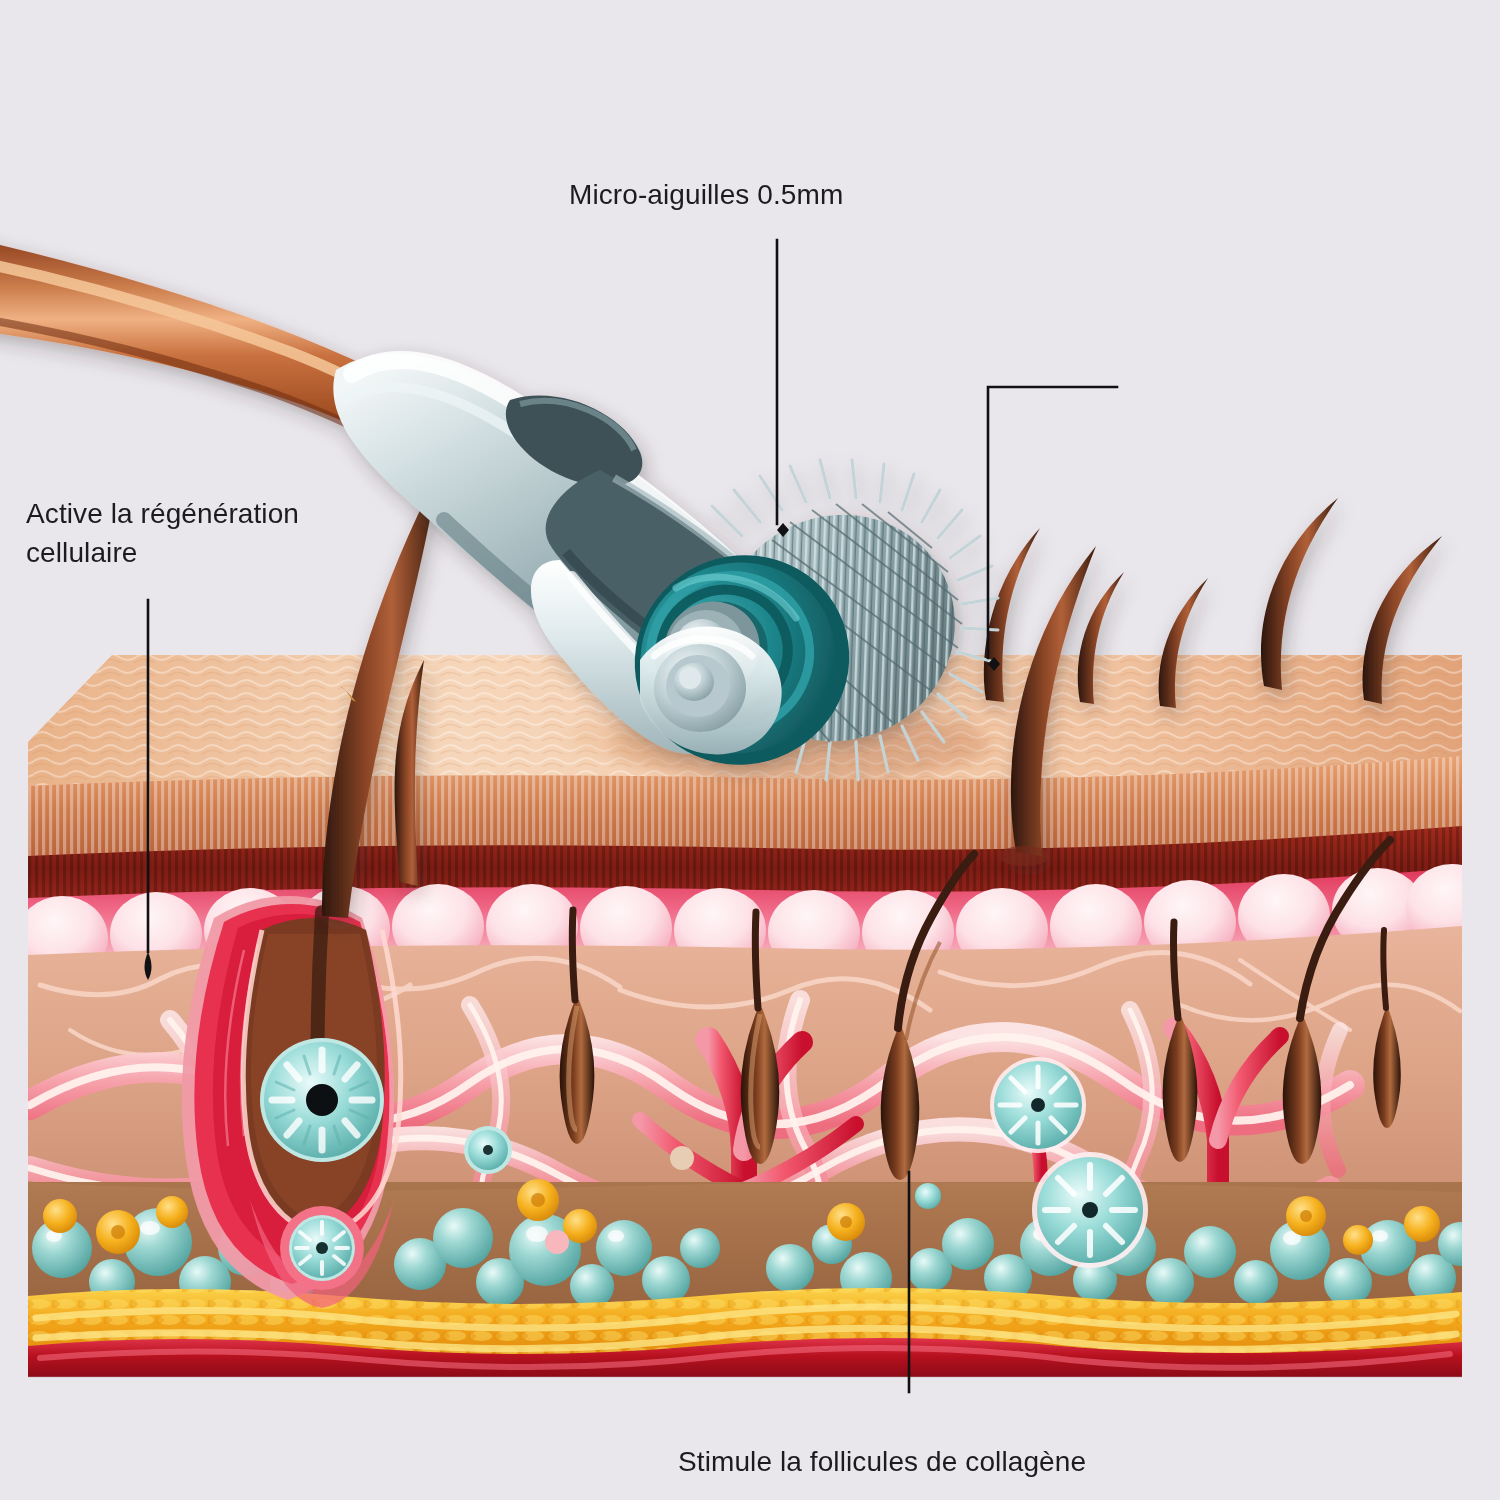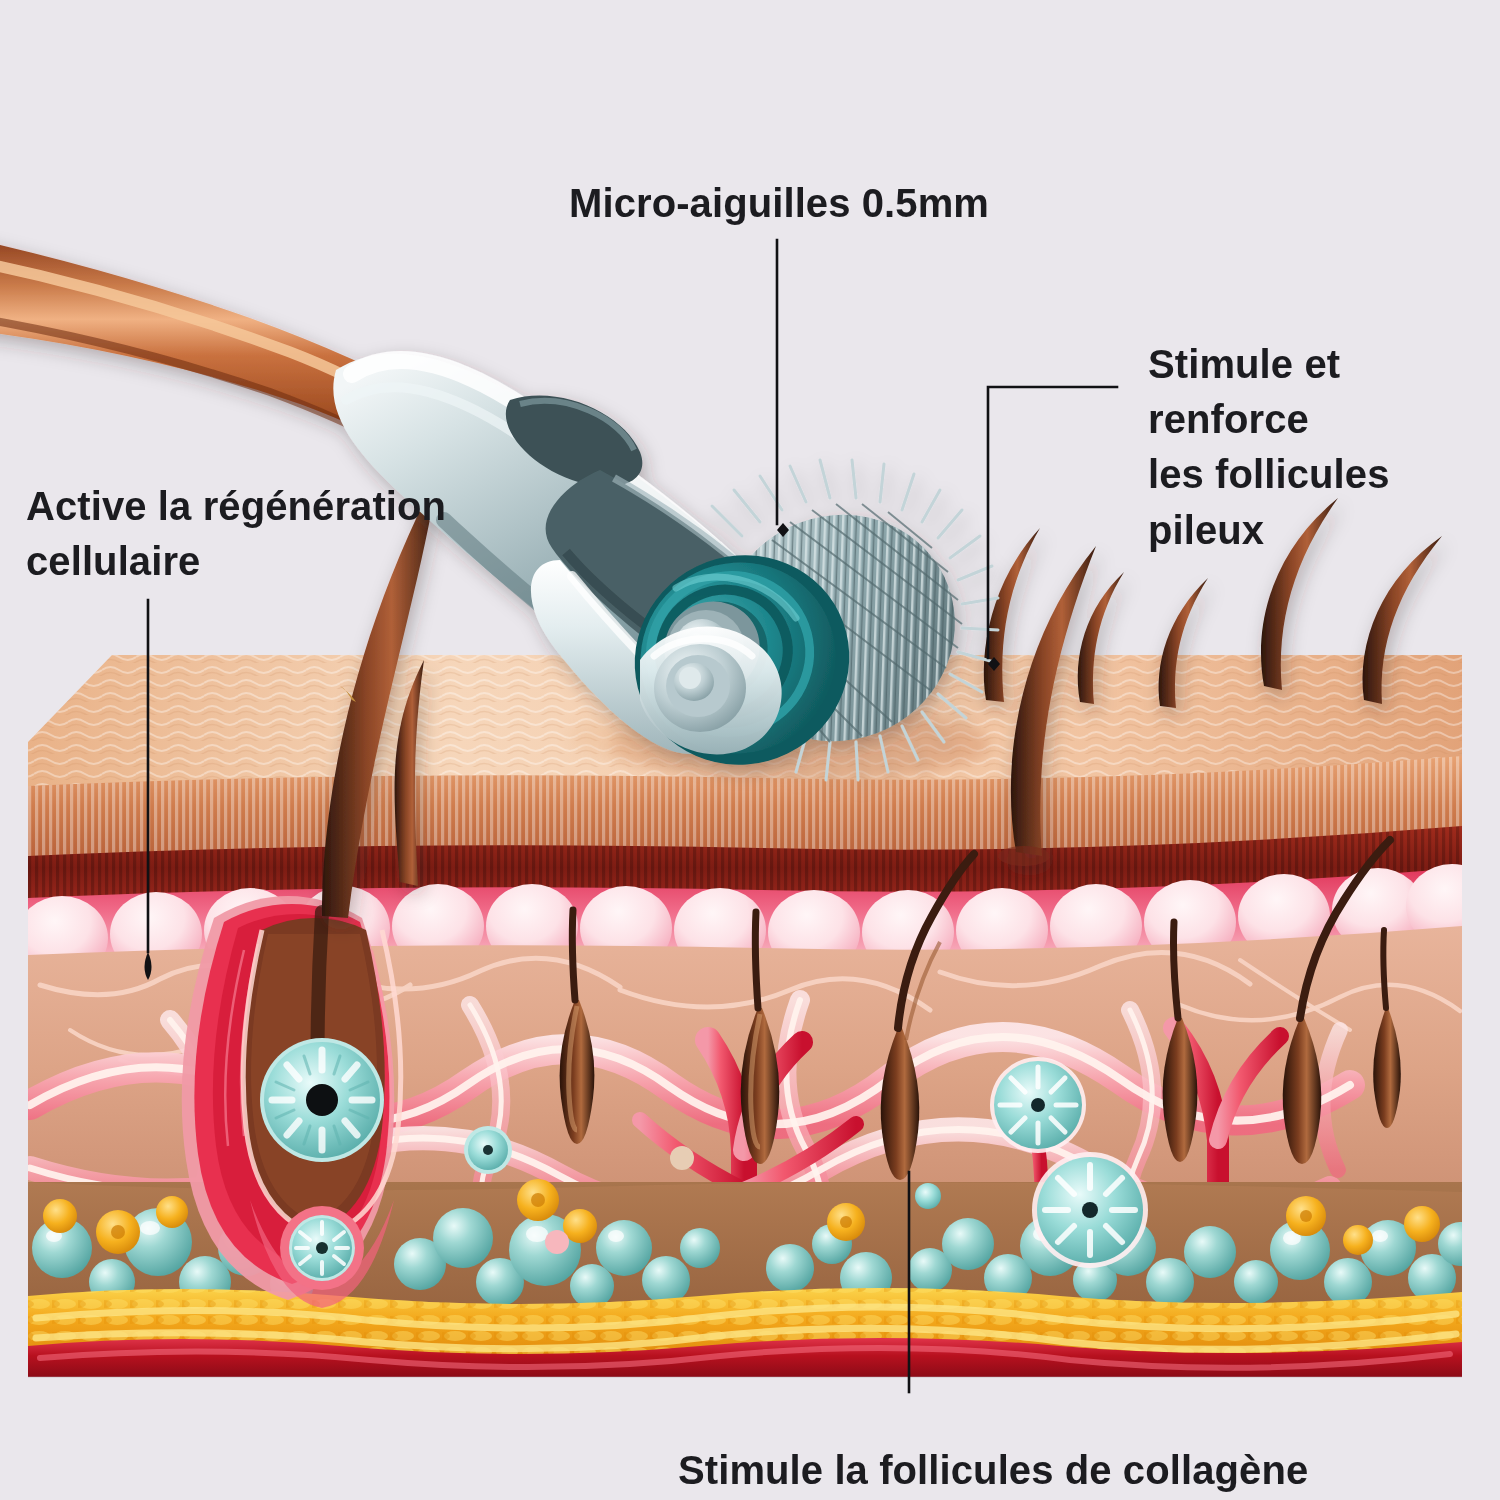--- a/index.html
+++ b/index.html
@@ -9,30 +9,29 @@
     background:#eae7ec;
     font-family:"Liberation Sans","DejaVu Sans",sans-serif;
     overflow:hidden;
     position:relative;
   }
   #stage{position:absolute;left:0;top:0;width:1500px;height:1500px;}
   #art{position:absolute;left:0;top:0;}
   .lbl{
     position:absolute;
     color:#1c1c20;
-    font-size:40px;
+    font-size:28px;
     line-height:1.38;
     letter-spacing:.1px;
     white-space:pre-line;
-    font-weight:bold;
     -webkit-font-smoothing:antialiased;
   }
   #lbl-needles{left:569px;top:176px;}
   #lbl-follicles{left:1148px;top:337px;}
-  #lbl-regen{left:26px;top:479px;}
+  #lbl-regen{left:26px;top:495px;}
   #lbl-collagen{left:678px;top:1443px;}
 </style>
 </head>
 <body>
 
 <div id="stage">
 
   <svg id="art" width="1500" height="1500" viewBox="0 0 1500 1500">
     <defs>
 
@@ -653,21 +652,19 @@
       <path d="M148 600 L148 952"></path>
       <path d="M148 952 q7 16 0 28 q-7 -12 0 -28 Z" fill="#111114" stroke="none"></path>
 
       <path d="M909 1172 L909 1392"></path>
     </g>
 
   </svg>
 
   <div class="lbl" id="lbl-needles">Micro-aiguilles 0.5mm</div>
 
-  <div class="lbl" id="lbl-follicles">Stimule et renforce
-les follicules pileux</div>
 
   <div class="lbl" id="lbl-regen">Active la régénération
 cellulaire</div>
 
   <div class="lbl" id="lbl-collagen">Stimule la follicules de collagène</div>
 
 </div>
 
 </body></html>

